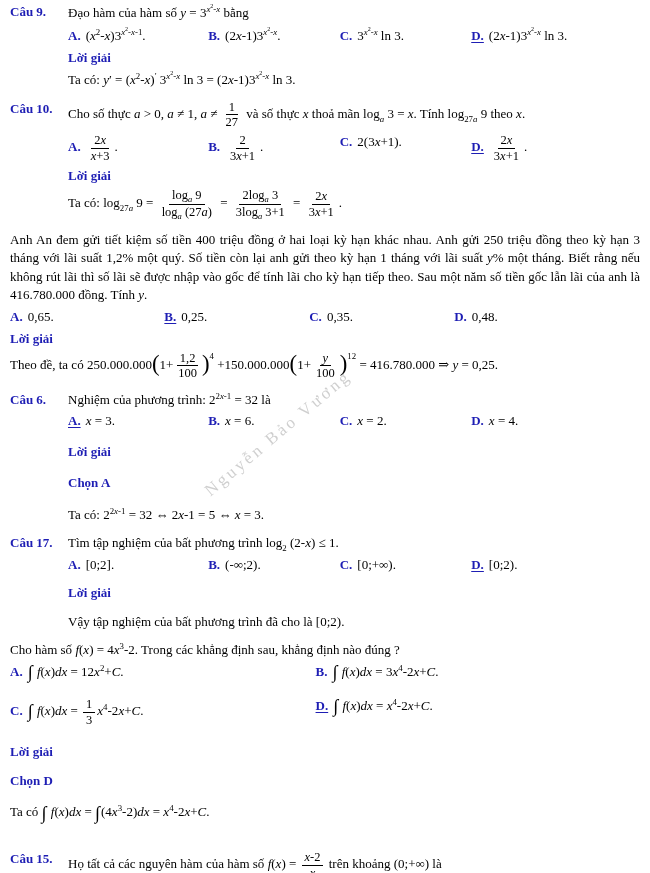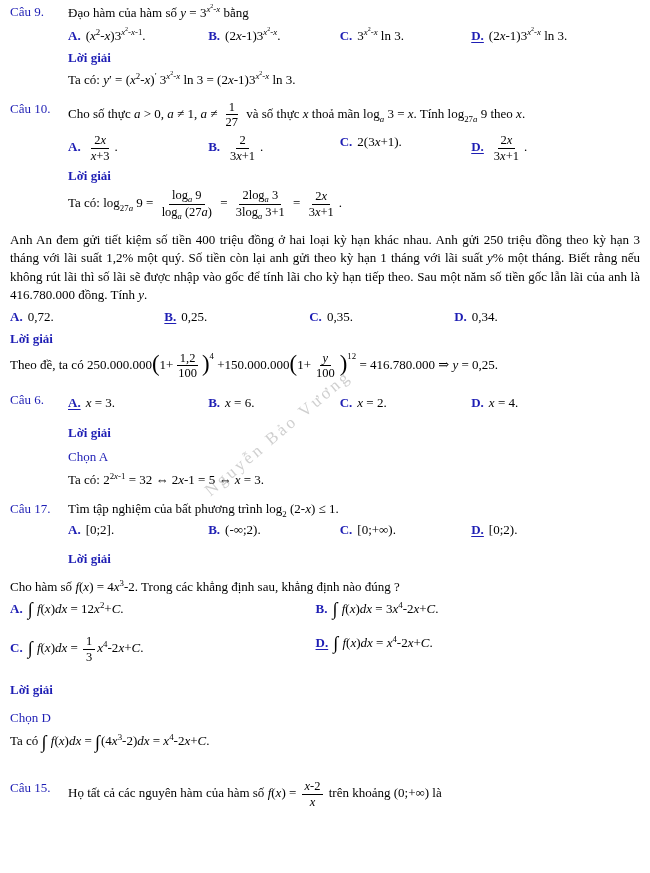--- a/index.html
+++ b/index.html
@@ -6,35 +6,35 @@
   * { box-sizing: border-box; }
   html,body { margin:0; padding:0; }
   body {
     width: 650px; height: 873px; overflow: hidden; position: relative;
     background: #fff; color: #000;
     font-family: "Liberation Serif", "DejaVu Serif", "DejaVu Sans", serif;
     font-size: 13px; line-height: 1.42;
     padding: 3px 10px 0 10px;
   }
   .q { display: flex; margin-bottom: 8px; }
-  .q-label { flex: 0 0 58px; color: var(--blue); font-weight: 400; }
+  .q-label { flex: 0 0 58px; color: var(--blue); font-weight: 700; }
   .q-body { flex: 1; min-width: 0; }
   .stem { text-align: justify; }
   .opts { display: flex; margin-top: 3px; align-items: flex-start; }
   .opts .opt { display: flex; align-items: baseline; }
   .opts.cols4 .opt:nth-child(1){ flex: 0 0 24.5%; }
   .opts.cols4 .opt:nth-child(2){ flex: 0 0 23%; }
   .opts.cols4 .opt:nth-child(3){ flex: 0 0 23%; }
   .opts.cols4 .opt:nth-child(4){ flex: 1; }
   .opts.cols2 .opt:nth-child(1){ flex: 0 0 48.5%; }
   .opts.cols2 .opt:nth-child(2){ flex: 1; }
   .letter { color: var(--blue); font-weight: 700; margin-right: 5px; white-space: nowrap; }
   .letter.correct { text-decoration: underline; text-underline-offset: 2px; }
   .loigiai { color: var(--blue); font-weight: 700; text-align: left; margin: 4px 0 2px; }
-  .choose { color: var(--blue); font-weight: 400; margin: 5px 0; }
+  .choose { color: var(--blue); font-weight: 700; margin: 13px 0; }
   .sol { margin: 2px 0; }
   .mt10 { margin-top: 10px; }
   .mt12 { margin-top: 12px; }
   .mt16 { margin-top: 16px; }
   .mt26 { margin-top: 26px; }
   
   .math { white-space: nowrap; }
   .math i, .frac i, .sup i, .sub i { font-style: italic; }
   .rm { font-style: normal; }
   .sup { vertical-align: super; font-size: 0.68em; line-height: 1; }
@@ -133,49 +133,50 @@
           </span></span>.</div>
   </div>
 </section>
 
 <section class="q">
   <div class="q-body">
     <div class="stem">Anh An đem gửi tiết kiệm số tiền 400 triệu đồng ở hai loại kỳ hạn khác nhau. Anh gửi 250 triệu đồng theo kỳ hạn 3 tháng với lãi suất 1,2% một quý. Số tiền còn lại anh gửi theo kỳ hạn 1 tháng với lãi suất <span class="math"><i>y</i></span>% một tháng. Biết rằng nếu không rút lãi thì số lãi sẽ được nhập vào gốc để tính lãi cho kỳ hạn tiếp theo. Sau một năm số tiền gốc lẫn lãi của anh là 416.780.000 đồng. Tính <span class="math"><i>y</i></span>.</div>
     <div class="opts cols4">
       <div class="opt">
         <span class="letter">A.</span>
-        <span class="opt-text">0,72.</span>
+        <span class="opt-text">0,65.</span>
       </div>
       <div class="opt">
         <span class="letter correct">B.</span>
         <span class="opt-text">0,25.</span>
       </div>
       <div class="opt">
         <span class="letter">C.</span>
         <span class="opt-text">0,35.</span>
       </div>
       <div class="opt">
         <span class="letter">D.</span>
-        <span class="opt-text">0,34.</span>
+        <span class="opt-text">0,48.</span>
       </div>
     </div>
     <div class="loigiai">Lời giải</div>
     <div class="sol">Theo đề, ta có <span class="math">250.000.000<span class="bigp">(</span>1+<span class="frac">
             <span class="fn">1,2</span>
             <span class="fd">100</span>
           </span><span class="bigp">)</span><span class="sup">4</span> +150.000.000<span class="bigp">(</span>1+<span class="frac">
             <span class="fn"><i>y</i></span>
             <span class="fd">100</span>
           </span><span class="bigp">)</span><span class="sup">12</span> = 416.780.000 ⇒ <i>y</i> = 0,25</span>.</div>
   </div>
 </section>
 
 <section class="q">
   <div class="q-label">Câu 6.</div>
   <div class="q-body">
+    <div class="stem">Nghiệm của phương trình: <span class="math">2<span class="sup">2<i>x</i>-1</span> = 32</span> là</div>
     <div class="opts cols4">
       <div class="opt">
         <span class="letter correct">A.</span>
         <span class="opt-text"><span class="math"><i>x</i> = 3</span>.</span>
       </div>
       <div class="opt">
         <span class="letter">B.</span>
         <span class="opt-text"><span class="math"><i>x</i> = 6</span>.</span>
       </div>
       <div class="opt">
@@ -209,20 +210,21 @@
       <div class="opt">
         <span class="letter">C.</span>
         <span class="opt-text"><span class="math">[0;+∞)</span>.</span>
       </div>
       <div class="opt">
         <span class="letter correct">D.</span>
         <span class="opt-text"><span class="math">[0;2)</span>.</span>
       </div>
     </div>
     <div class="loigiai mt10">Lời giải</div>
+    <div class="sol mt10">Vậy tập nghiệm của bất phương trình đã cho là <span class="math">[0;2)</span>.</div>
   </div>
 </section>
 
 <section class="q">
   <div class="q-body">
     <div class="stem">Cho hàm số <span class="math"><i>f</i>(<i>x</i>) = 4<i>x</i><span class="sup">3</span>-2</span>. Trong các khẳng định sau, khẳng định nào đúng ?</div>
     <div class="opts cols2">
       <div class="opt">
         <span class="letter">A.</span>
         <span class="opt-text"><span class="math"><span class="intg">∫</span> <i>f</i>(<i>x</i>)<i>d</i><i>x</i> = 12<i>x</i><span class="sup">2</span>+<i>C</i></span>.</span>

